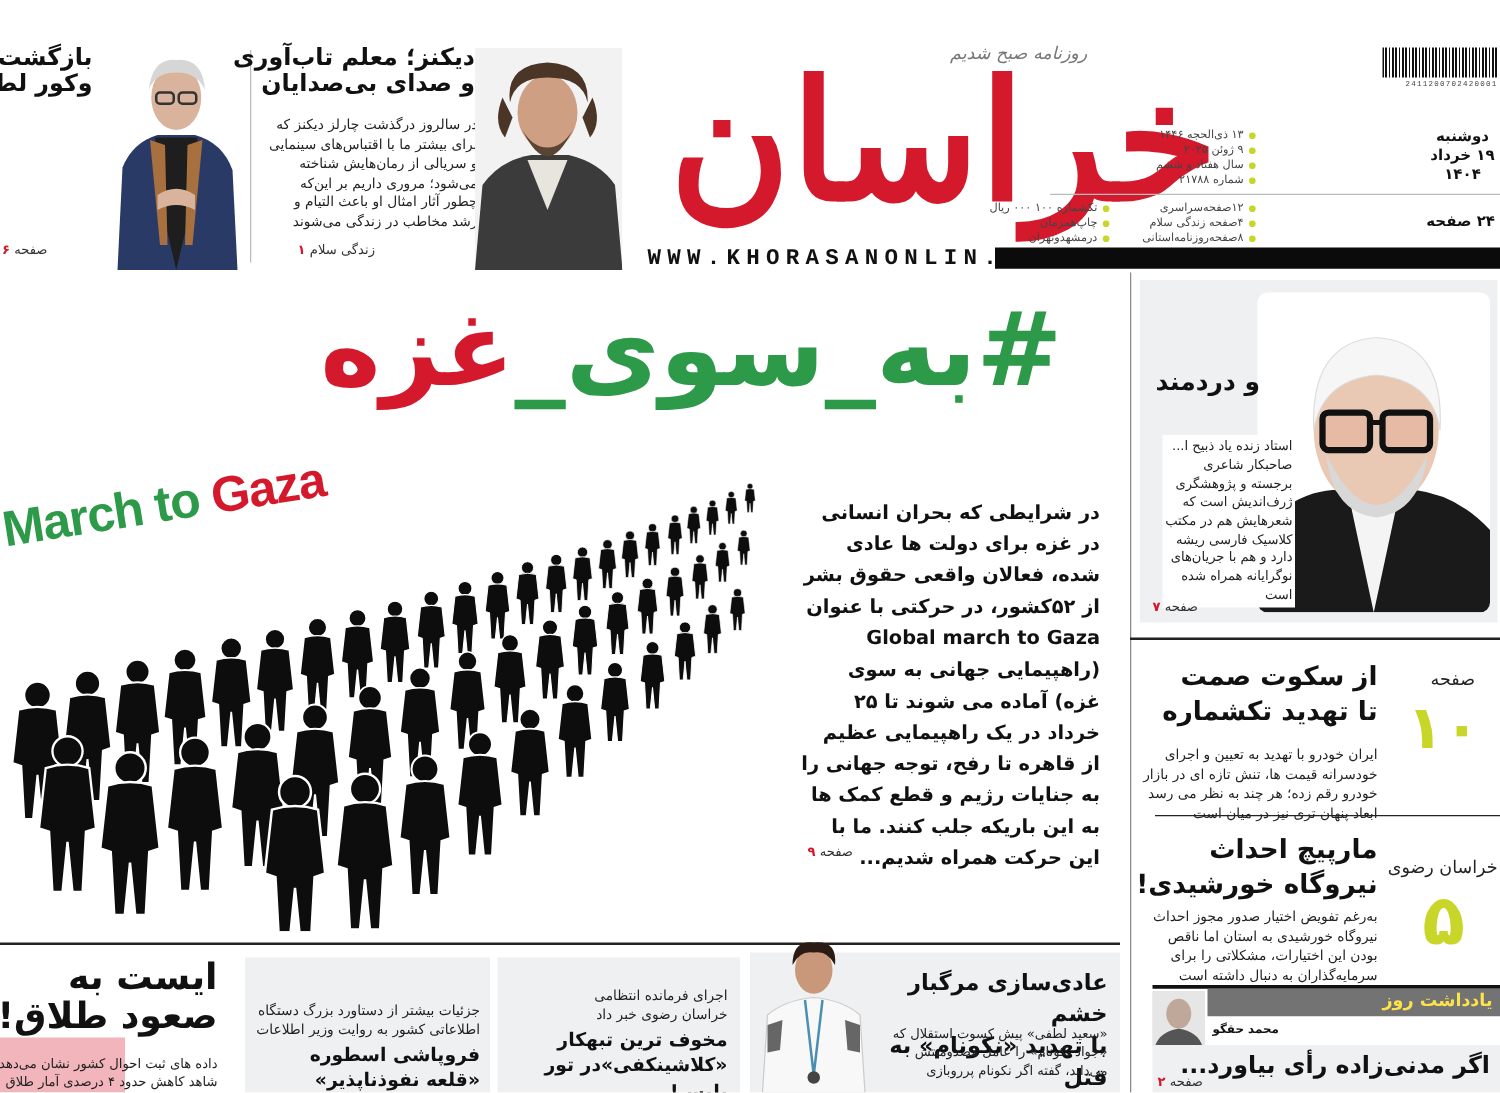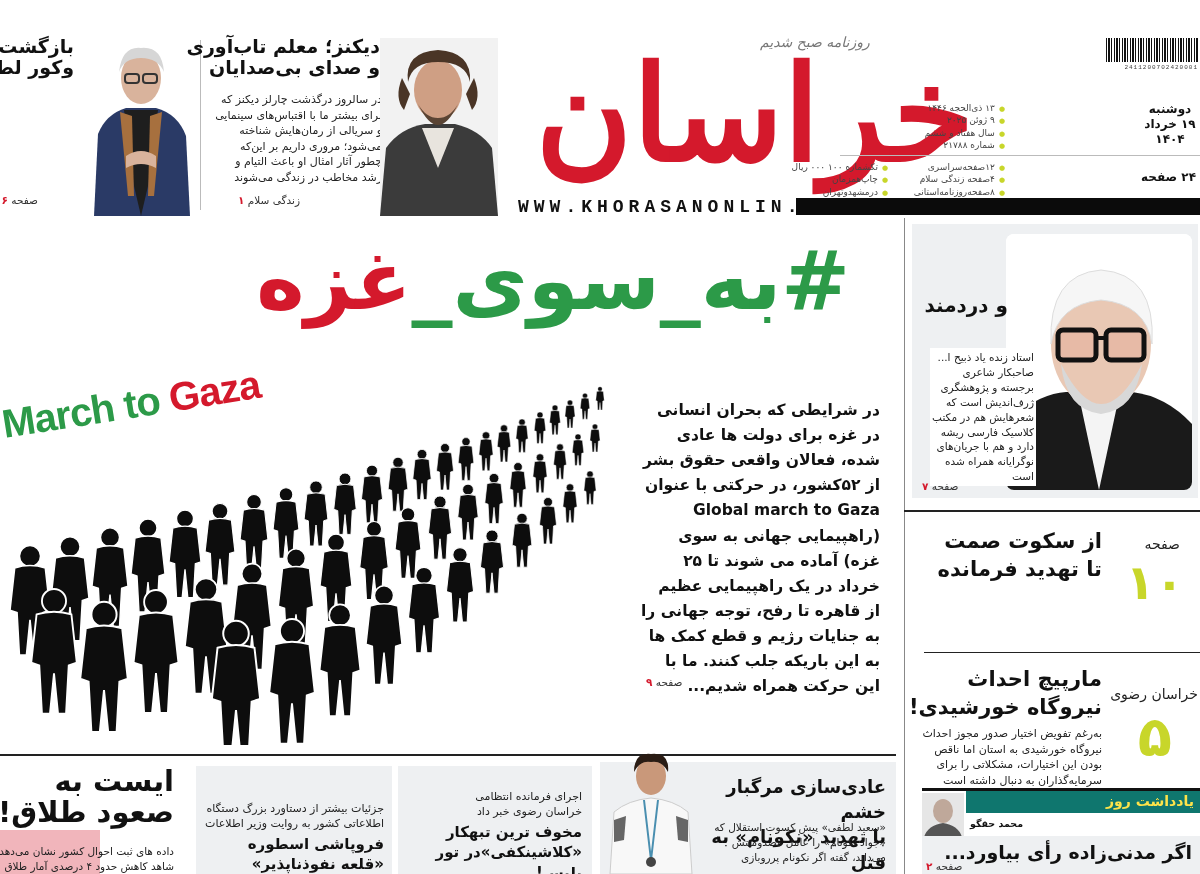--- a/index.html
+++ b/index.html
@@ -39,21 +39,21 @@
 
     
     .right-col-sep { background: #444; width: 2px; }
     .poet-box { background: #eef0f2; }
     .poet-photo { background: #fff; border-radius: 8px; overflow: hidden; }
     .hr-dark { background: #222; height: 2px; }
     .big-num { color: #c8d62a; font-weight: bold; font-family: "DejaVu Sans", sans-serif; }
     .section-label { font-size: 14px; color: #222; }
 
     
-    .editorial-bar { background: #0f766e; color: #fde34a; font-size: 14px; font-weight: bold; }
+    .editorial-bar { background: #737373; color: #fde34a; font-size: 14px; font-weight: bold; }
     .editorial-box { background: #eef0f2; }
 
     
     .bottom-box { background: #eef0f2; }
     .kicker { font-size: 11px; color: #222; line-height: 1.35; }
     .bottom-title { font-weight: bold; font-size: 15px; line-height: 1.35; color: #111; }
     .watermark { background: rgba(212, 25, 44, 0.32); }
   </style>
 </head>
 <body>
@@ -355,22 +355,23 @@
   </div>
 </div>
 
 <div class="abs hr-dark" style="left:904px;top:510px;width:296px;"></div>
 
 <div class="abs" style="left:906px;top:514px;width:294px;height:136px;">
   <div class="abs rtl section-label" style="right:20px;top:22px;">صفحه</div>
   <div class="abs big-num" style="right:16px;top:40px;font-size:48px;">۱۰</div>
   <div class="abs rtl teaser-title" style="right:98px;top:14px;width:200px;font-size:21px;line-height:1.32;">
     <div>از سکوت صمت</div>
-    <div>تا تهدید فرمانده</div>
-  </div>
+    <div>تا تهدید تکشماره</div>
+  </div>
+  <div class="abs rtl teaser-body" style="right:98px;top:82px;width:190px;">ایران خودرو با تهدید به تعیین و اجرای خودسرانه قیمت ها، تنش تازه ای در بازار خودرو رقم زده؛ هر چند به نظر می رسد ابعاد پنهان تری نیز در میان است</div>
 </div>
 
 <div class="abs" style="left:924px;top:652px;width:276px;height:1px;background:#222;"></div>
 
 <div class="abs" style="left:906px;top:654px;width:294px;height:110px;">
   <div class="abs rtl section-label" style="right:2px;top:32px;">خراسان رضوی</div>
   <div class="abs big-num" style="right:28px;top:50px;font-size:56px;">۵</div>
   <div class="abs rtl teaser-title" style="right:98px;top:12px;width:200px;font-size:21px;line-height:1.32;">
     <div>مارپیچ احداث</div>
     <div>نیروگاه خورشیدی!</div>

